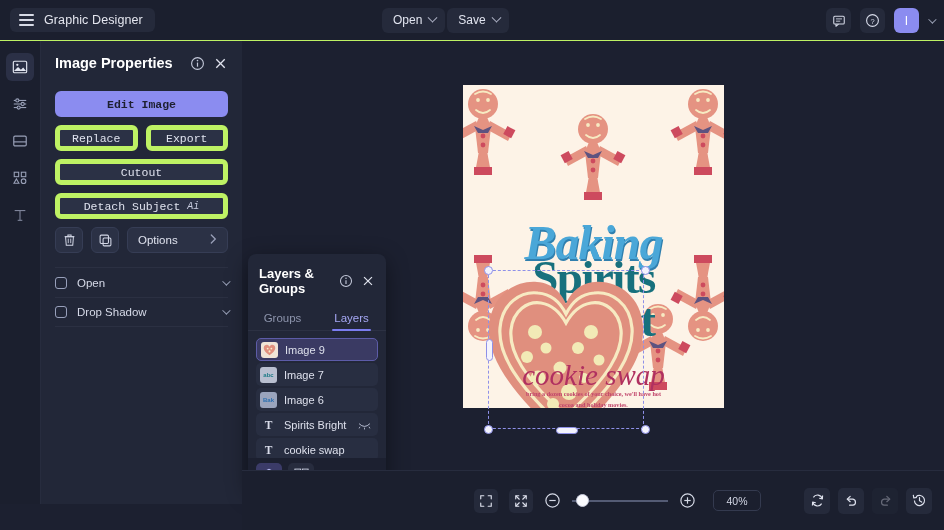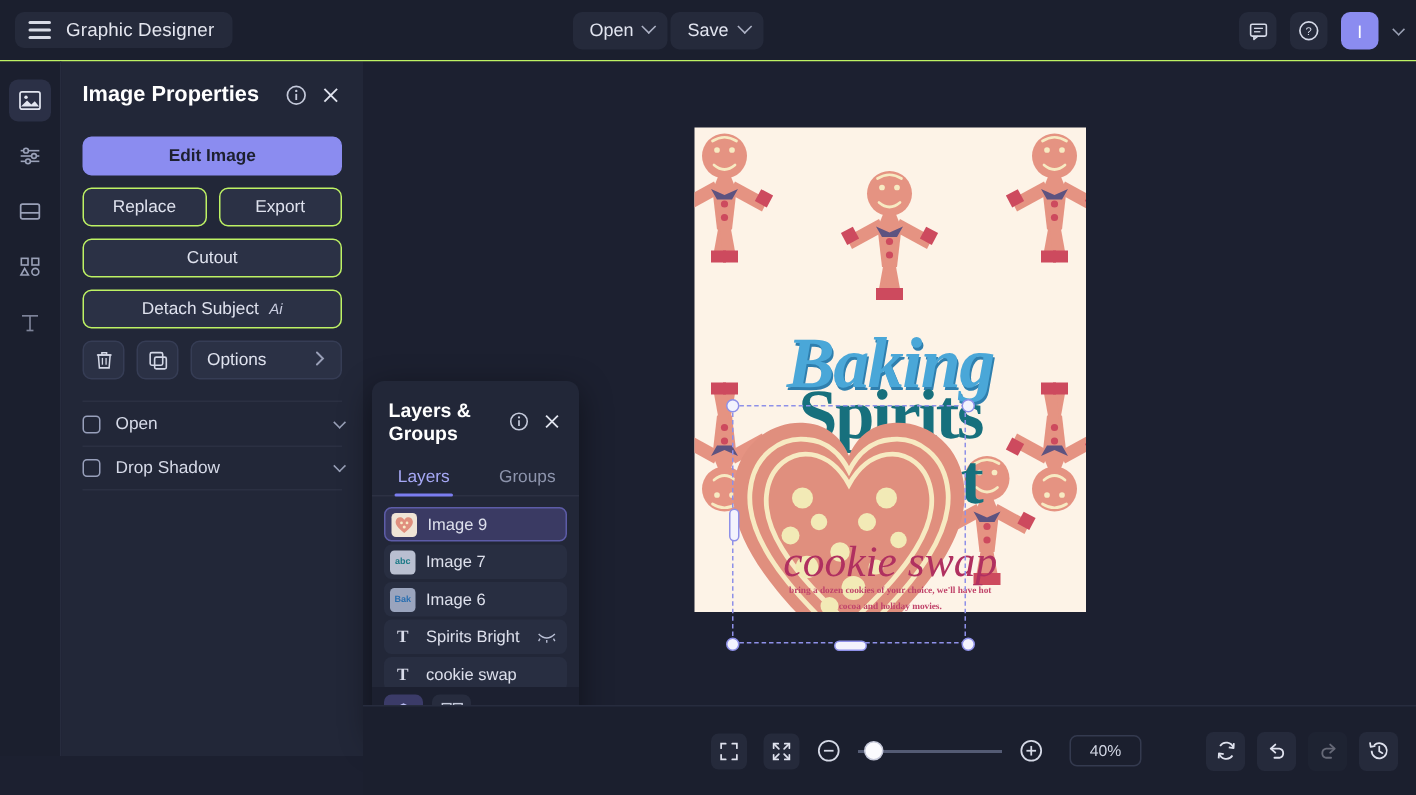--- a/index.html
+++ b/index.html
@@ -81,22 +81,22 @@
     background: #222738; padding: 14px 14px 0 14px;
   }
   .props-head {
     display: flex; align-items: center; margin-bottom: 20px;
   }
   .props-title { color: #fff; font-size: 14.5px; font-weight: bold; flex: 1; }
   .head-icon { margin-left: 8px; cursor: pointer; display: flex; }
 
   .btn {
     width: 100%; height: 26px; border-radius: 6px;
-    background: #2b3145; border: 1px solid #bef264;
-    color: #dfe2ee; font-size: 11.5px; font-family: Liberation Sans, sans-serif;
+    background: #2b3145; border: 5px solid #bef264;
+    color: #dfe2ee; font-size: 11.5px; font-family: Liberation Mono, monospace;
     display: flex; align-items: center; justify-content: center; cursor: pointer;
     margin-bottom: 8px;
   }
   .btn.primary { background: #8b8cf0; border-color: #8b8cf0; color: #1d2030; font-weight: 600; }
   .btn-row { display: flex; gap: 8px; }
   .btn-row .btn { margin-bottom: 8px; }
   .ai-tag { font-size: 10px; color: #c9cde0; margin-left: 7px; font-style: italic; }
 
   .tool-row { display: flex; gap: 8px; margin: 8px 0 14px 0; }
   .sq-btn {
@@ -506,22 +506,22 @@
     </span>
     <span class="head-icon">
       <svg width="14" height="14" viewBox="0 0 16 16">
         <line x1="3.5" y1="3.5" x2="12.5" y2="12.5" stroke="#e1e4ef" stroke-width="1.35"></line>
         <line x1="12.5" y1="3.5" x2="3.5" y2="12.5" stroke="#e1e4ef" stroke-width="1.35"></line>
       </svg>
     </span>
   </div>
 
   <div class="tabs">
+    <div class="tab">Groups</div>
     <div class="tab active">Layers</div>
-    <div class="tab">Groups</div>
   </div>
 
   <div class="layer-list">
     <div class="layer sel">
       <span class="thumb" style="background:#f0e4d6">
         <svg width="13" height="12" viewBox="0 0 14 13">
           <path d="M7,12.2 C2,8.5 .6,6 .8,4 C1,1.7 2.8,.7 4.4,.9 C5.7,1.1 6.5,2 7,2.9 C7.5,2 8.3,1.1 9.6,.9 C11.2,.7 13,1.7 13.2,4 C13.4,6 12,8.5 7,12.2 Z" fill="#e08f7e"></path>
           <g fill="#f6edc8">
               <circle cx="5" cy="5" r="1"></circle>
               <circle cx="9" cy="5" r="1"></circle>

